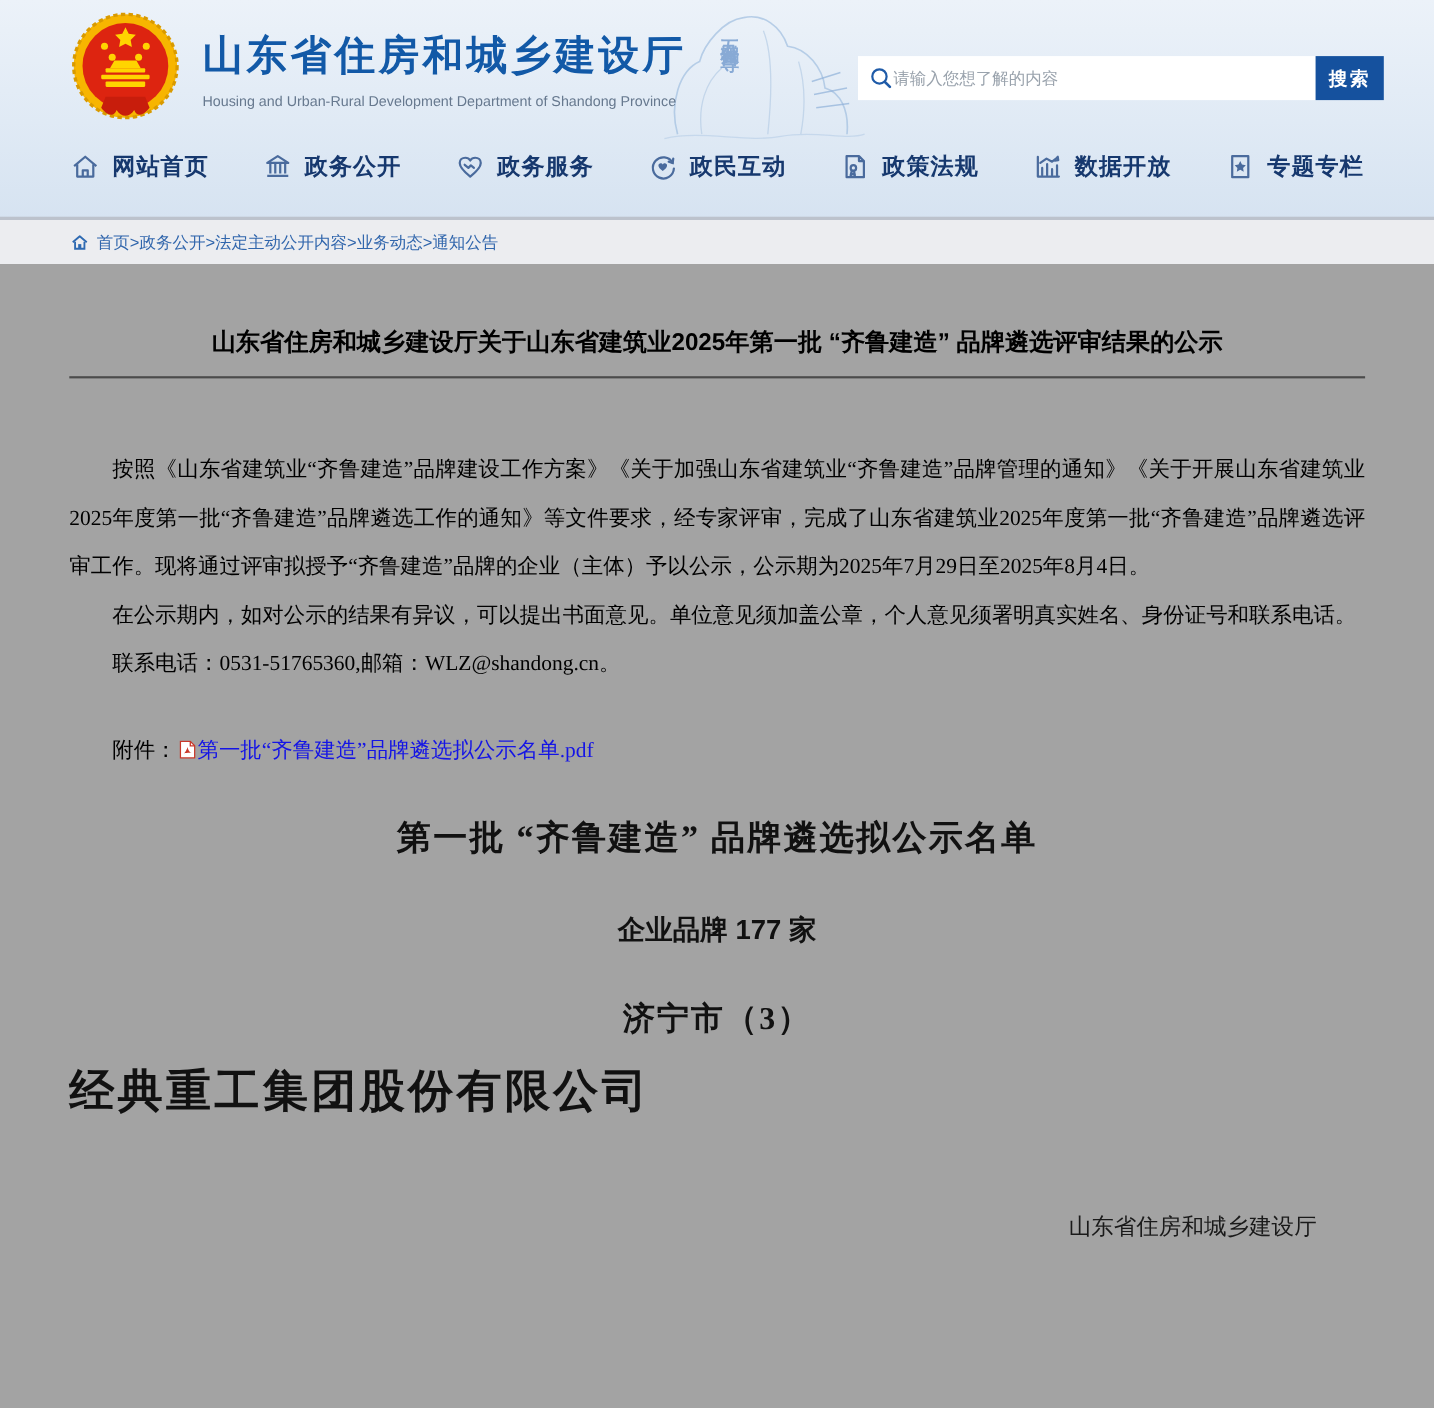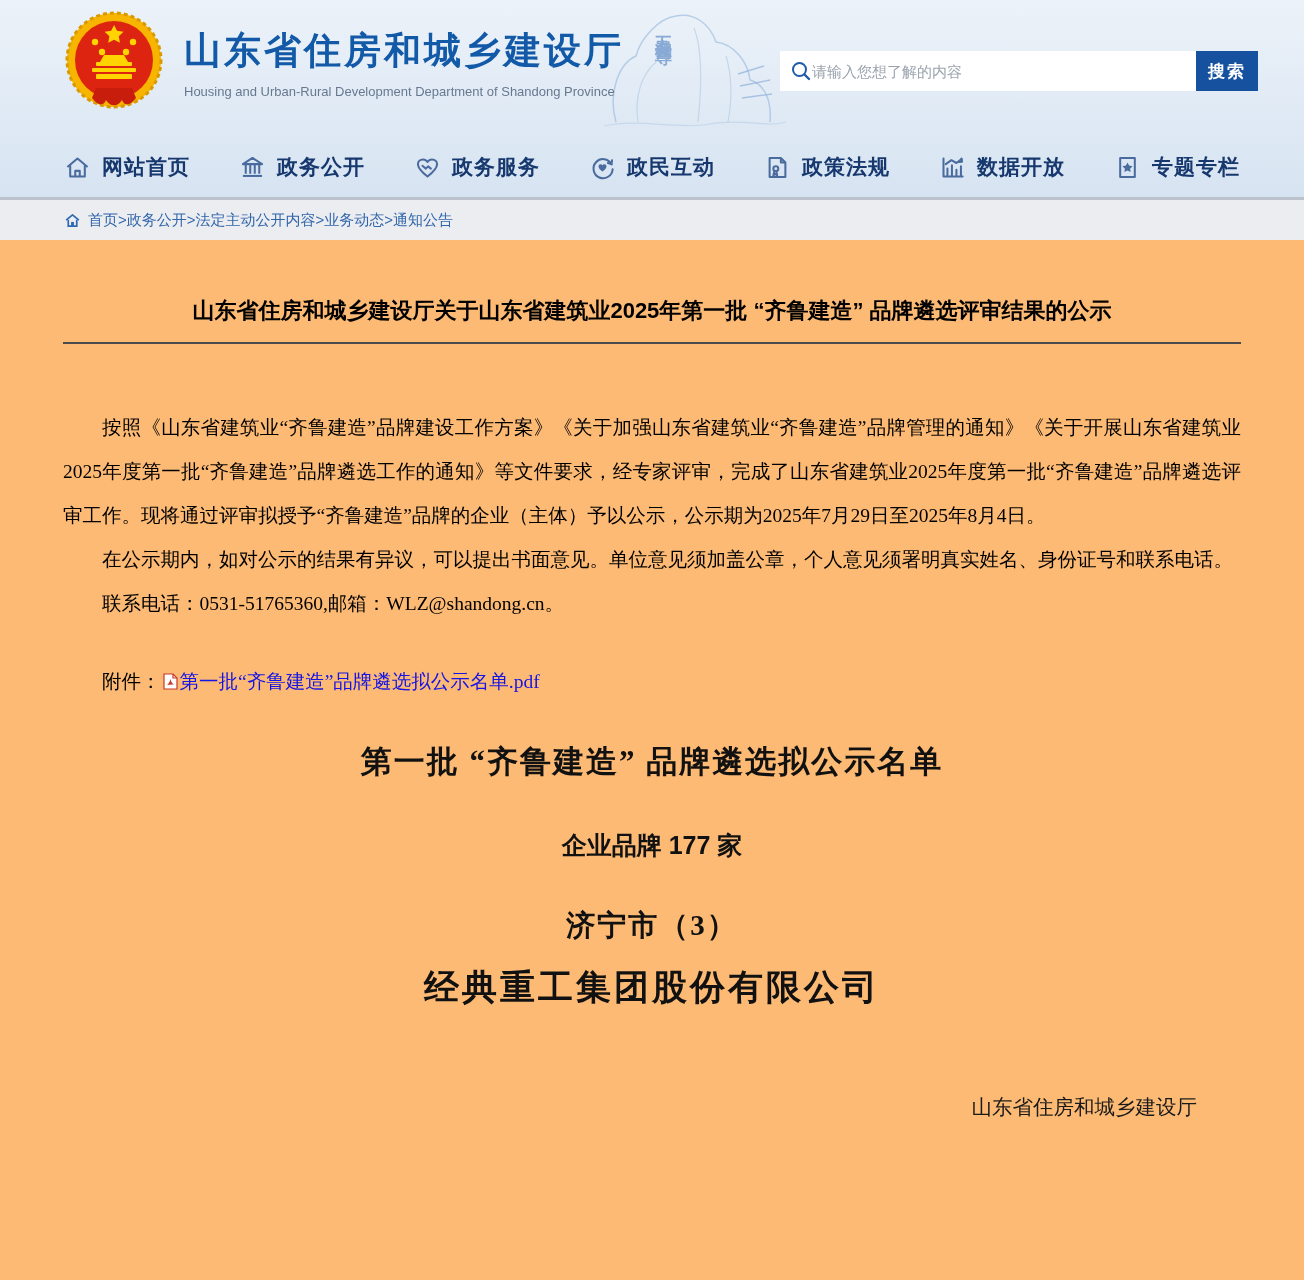--- a/index.html
+++ b/index.html
@@ -1,17 +1,17 @@
 <!DOCTYPE html>
 <html lang="zh"><head>
 <meta charset="utf-8">
 <style>
   * { margin:0; padding:0; box-sizing:border-box; }
   html,body { width:1304px; background:#fff; font-family:"Liberation Sans","DejaVu Sans",sans-serif; }
-  .page { width:1304px; height:1280px; position:relative; overflow:hidden; background:#fdba74; }
+  .page { width:1304px; height:1280px; position:relative; overflow:hidden; background:#a3a3a3; }
 
   
   .top-band { position:relative; height:200px;
     background:linear-gradient(180deg,#ecf2f9 0%, #e0eaf5 55%, #d6e3f1 100%); }
   .watermark-stone { position:absolute; left:598px; top:4px; width:190px; height:130px; }
   .watermark-text { position:absolute; left:652px; top:22px; writing-mode:vertical-rl;
     font-size:17px; letter-spacing:4px; color:#7ea3d2; font-family:"Liberation Serif","DejaVu Serif",serif; font-weight:700; opacity:.9; }
 
   .logo-wrap { position:absolute; left:62px; top:10px; display:flex; align-items:center; cursor:pointer; }
   .emblem { width:104px; height:104px; }
@@ -20,21 +20,21 @@
   .site-subtitle { font-size:13px; color:#67798f; margin-top:8px; }
 
   .search-bar { position:absolute; right:46px; top:51px; width:478px; height:40px; display:flex; }
   .search-input-wrap { flex:1; background:#fff; display:flex; align-items:center; padding-left:10px; }
   .search-input { border:none; outline:none; flex:1; height:100%; font-size:15px; color:#333; background:transparent; }
   .search-input::placeholder { color:#9aa3ad; }
   .search-btn { width:62px; background:#15519e; color:#fff; font-size:17px; font-weight:700;
     border:none; cursor:pointer; letter-spacing:2px; }
 
   .nav-row { position:absolute; left:0; right:0; bottom:3px; height:60px;
-    display:flex; align-items:center; justify-content:space-between; padding:0 64px; }
+    display:flex; align-items:flex-start; justify-content:space-between; padding:0 64px; }
   .top-band::after { content:""; position:absolute; left:0; right:0; bottom:0; height:3px; background:#bcc2cc; }
   .nav-item { display:flex; align-items:center; gap:11px; cursor:pointer; }
   .nav-item .icon { display:flex; }
   .nav-label { font-size:21px; font-weight:700; color:#16386e; letter-spacing:1px; }
 
   
   .breadcrumb-bar { height:40px; background:#ecedf0; display:flex; align-items:center; padding-left:64px; }
   .breadcrumb { display:flex; align-items:center; gap:7px; cursor:pointer; }
   .breadcrumb-text { font-size:15px; color:#3166ac; }
 
@@ -58,21 +58,21 @@
   .pdf-icon { margin:0 2px 0 2px; }
 
   
   .doc-preview { margin-top:46px; font-family:"Liberation Serif","DejaVu Serif",serif; color:#111; }
   .doc-annex { margin-left:237px; font-family:"Liberation Sans","DejaVu Sans",sans-serif;
     font-size:23px; font-weight:700; color:#1c1c1c; }
   .doc-title { margin-top:44px; text-align:center; font-size:31px; font-weight:700; letter-spacing:2px; }
   .doc-subtitle { margin-top:46px; text-align:center; font-family:"Liberation Sans","DejaVu Sans",sans-serif;
     font-size:25px; font-weight:700; }
   .doc-city { margin-top:44px; text-align:center; font-size:29px; font-weight:700; letter-spacing:2px; }
-  .doc-company { margin-top:18px; text-align:center; font-size:35px; font-weight:700; letter-spacing:3px; }
+  .doc-company { margin-top:18px; font-size:41px; font-weight:700; letter-spacing:3px; }
 
   .doc-sign { margin-top:82px; text-align:right; padding-right:44px;
     font-family:"Liberation Serif","DejaVu Serif",serif; font-size:20.5px; color:#1a1a1a; }
   .doc-sign-date { margin-top:18px; padding-right:58px; }
 </style>
 </head>
 <body>
 
 <div class="page">
 

